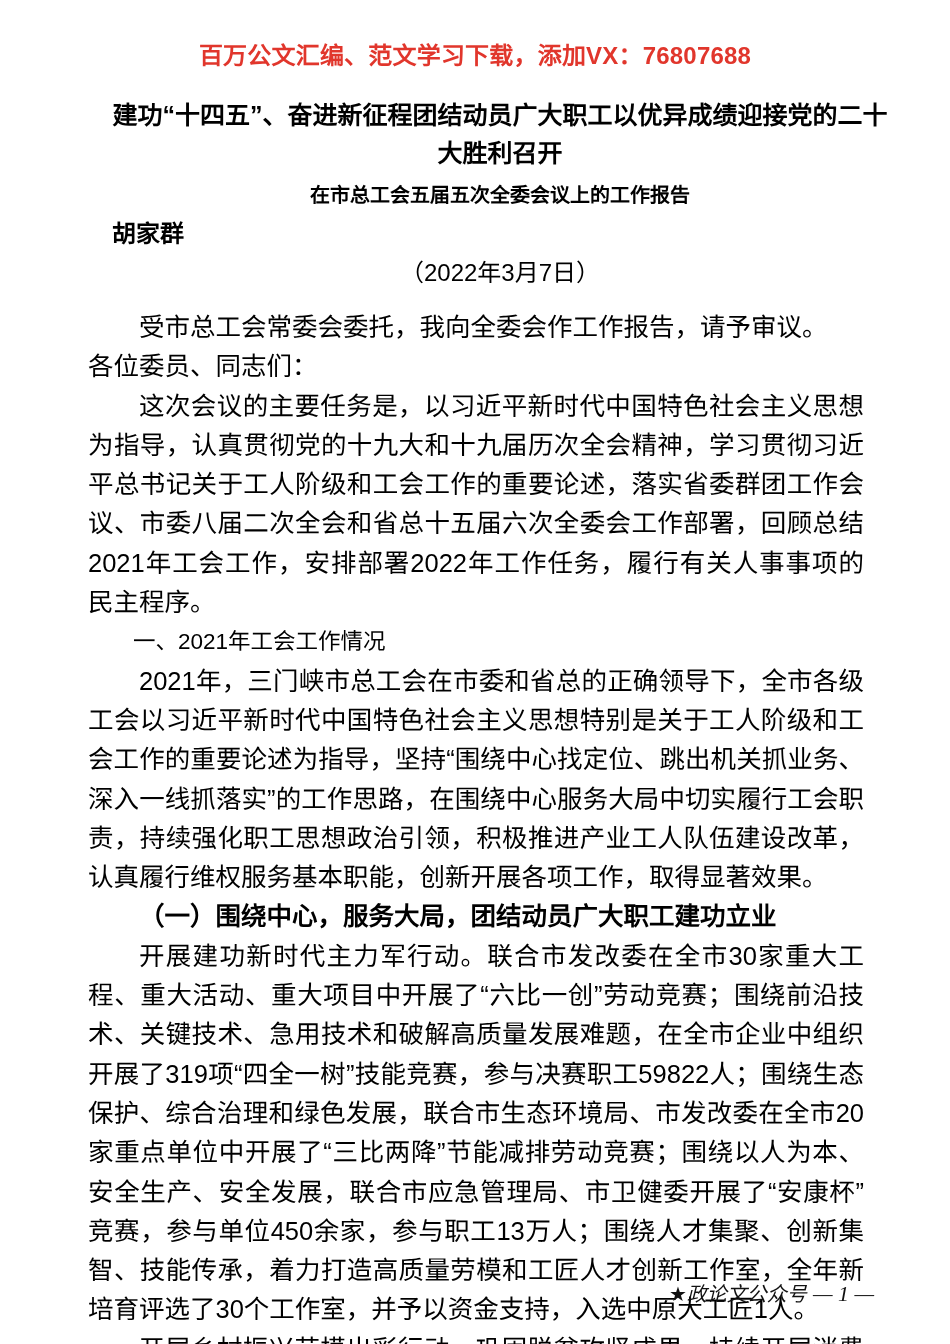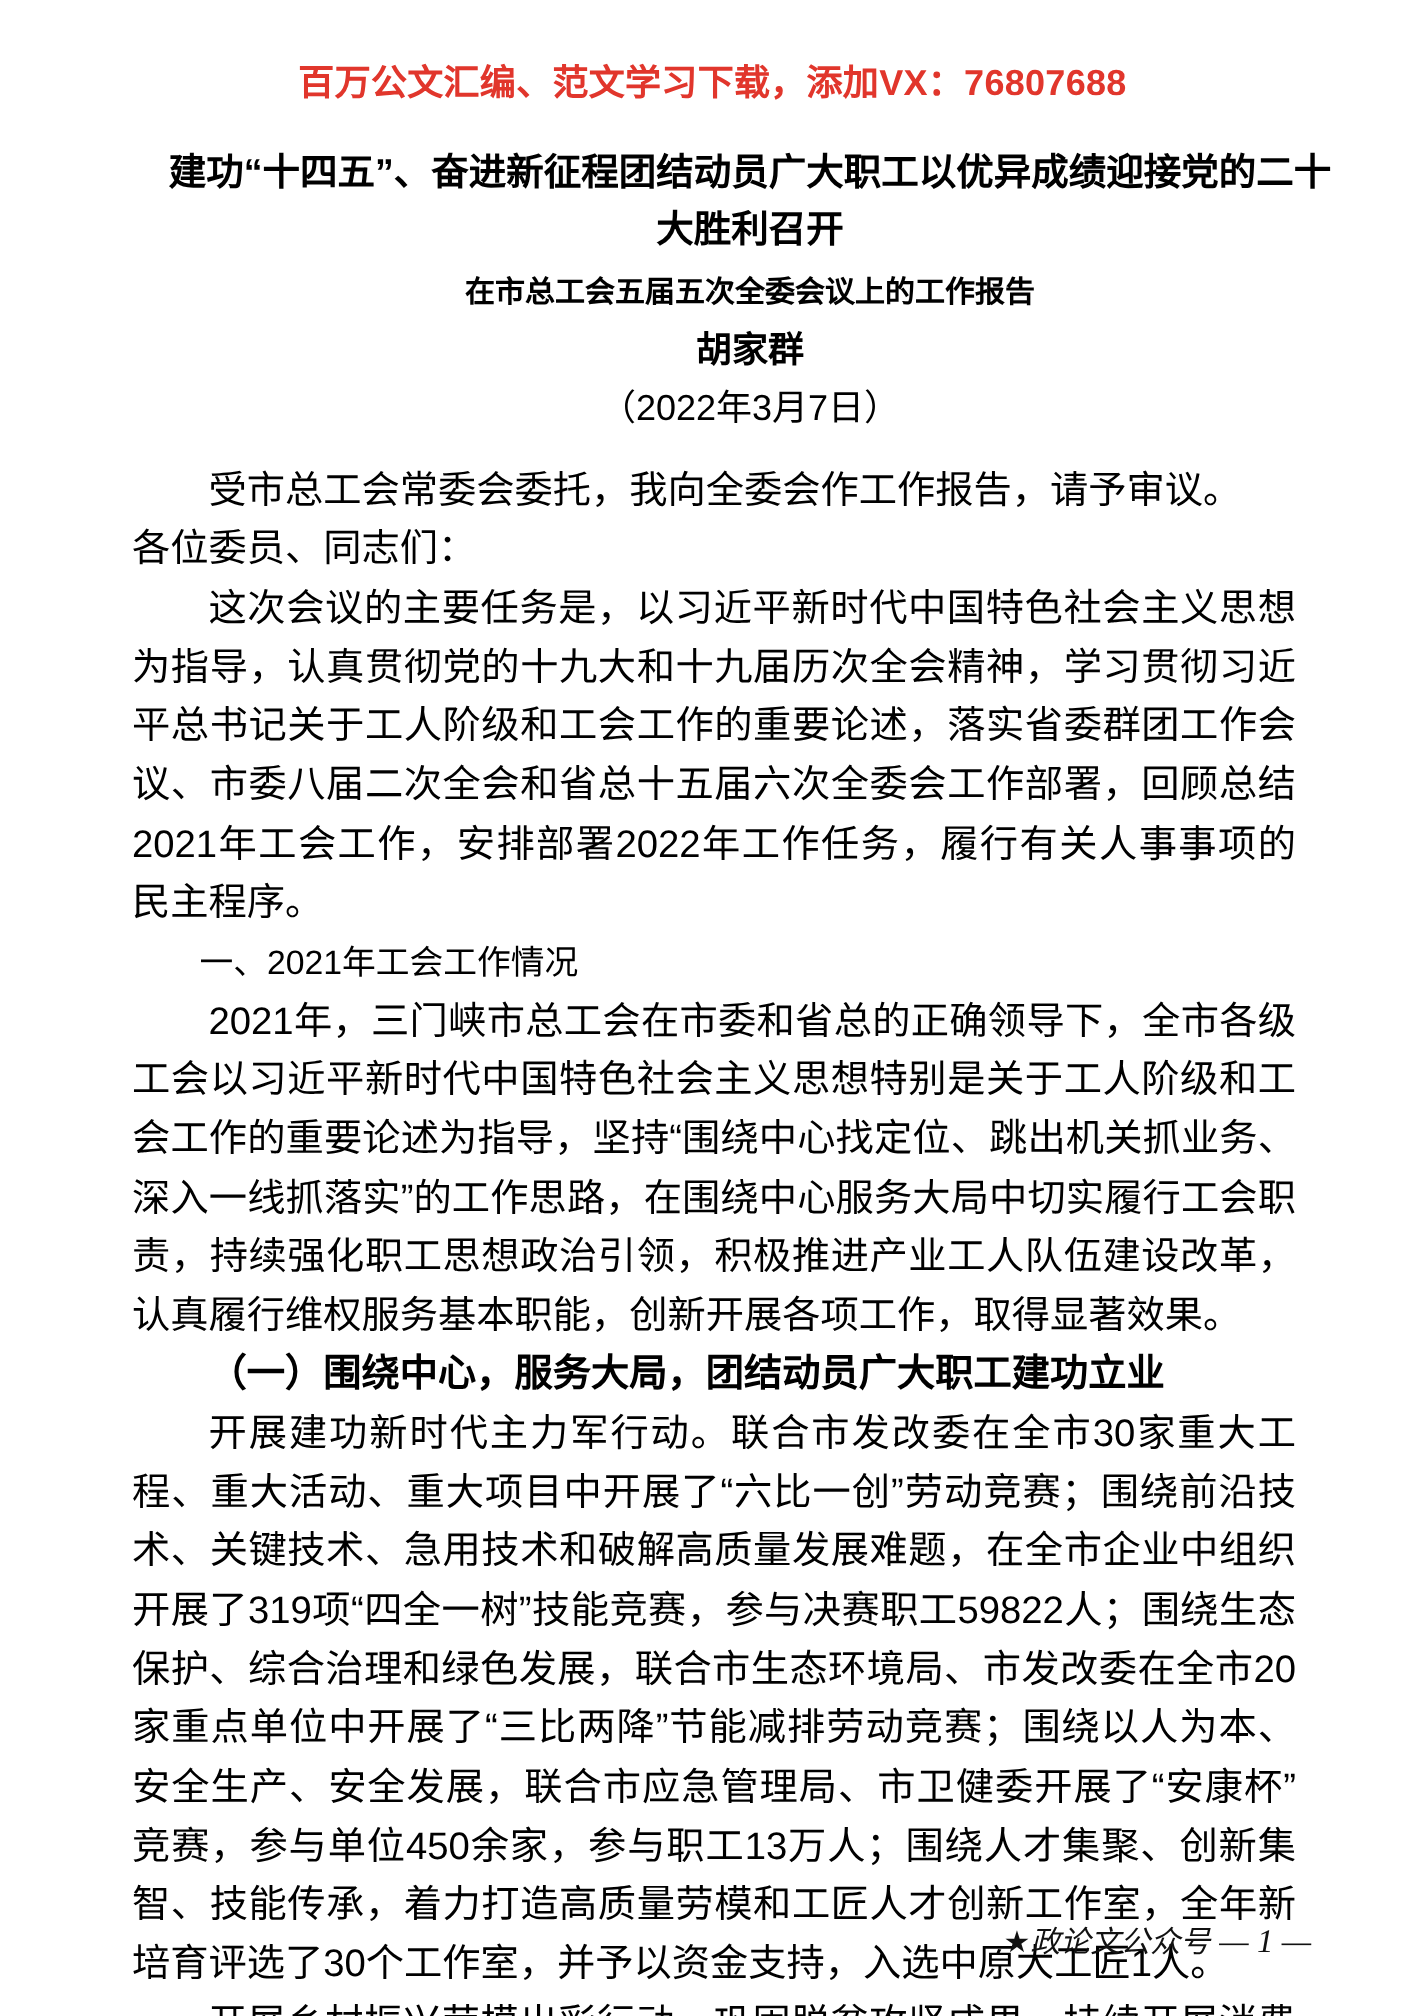--- a/index.html
+++ b/index.html
@@ -58,21 +58,21 @@
     font-size: 20px;
     font-weight: 600;
     line-height: 38px;
     text-align: center;
     margin-top: 4px;
   }
   .doc-author {
     font-size: 24px;
     font-weight: 600;
     line-height: 36px;
-    text-align: center;
+    text-align: left;
     margin-top: 2px;
   }
   .doc-date {
     font-size: 24px;
     font-weight: 400;
     line-height: 38px;
     text-align: center;
     margin-top: 2px;
   }
 

